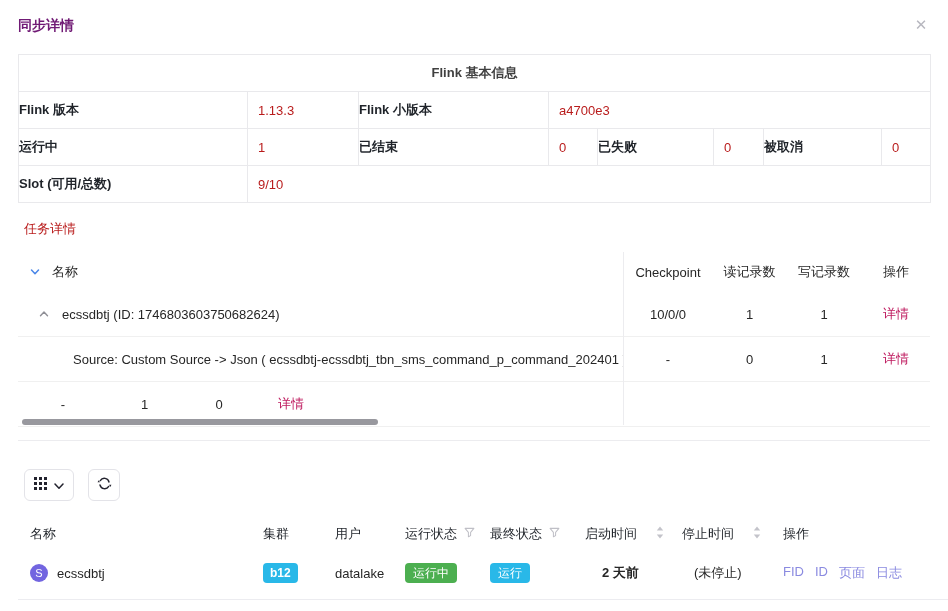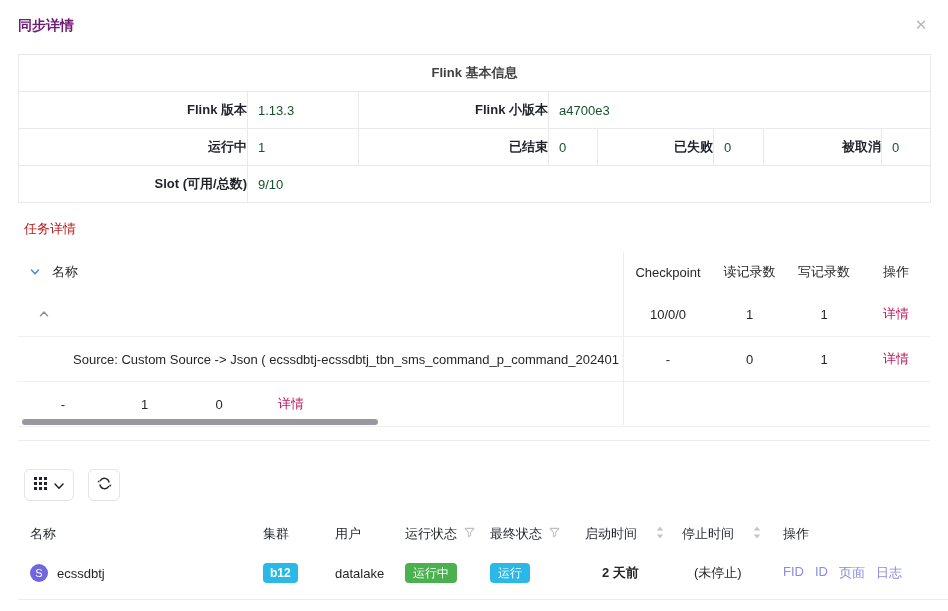--- a/index.html
+++ b/index.html
@@ -11,22 +11,22 @@
     position: relative;
     overflow: hidden;
   }
 
   
   .modal-title { position:absolute; left:18px; top:17px; font-size:14px; font-weight:600; color:#701a75; }
   .close-btn { position:absolute; right:16px; top:14px; width:22px; height:22px; display:flex; align-items:center; justify-content:center; cursor:pointer; color:#b7b7bf; font-size:15px; }
 
   
   .info-table { position:absolute; left:18px; top:54px; width:912px; border-collapse:collapse; table-layout:fixed; }
-  .info-table td { border:1px solid #e9e9ec; height:37px; font-size:13px; color:#14532d; overflow:hidden; white-space:nowrap; }
-  .info-table td.lbl { font-weight:700; text-align:right; color:#1f2329;margin-left:44px; }
+  .info-table td { border:1px solid #e9e9ec; height:37px; font-size:13px; color:#b91c1c; overflow:hidden; white-space:nowrap; }
+  .info-table td.lbl { font-weight:700; text-align:left; color:#1f2329;margin-left:44px; }
   .info-table td.val { text-align:left; padding-left:10px; }
   .info-table td.tbl-title { font-weight:700; text-align:center; font-size:13px; color:#404040; }
 
   
   .section-title { position:absolute; left:24px; top:220px; font-size:13px; color:#b91c1c; }
 
   .task-table { position:absolute; left:18px; top:252px; width:912px; height:189px; border-bottom:1px solid #ececef; }
   .task-vline { position:absolute; left:605px; top:0; width:1px; height:173px; background:#ececef; }
   .t-head { display:flex; align-items:center; height:40px; font-size:13px; color:#262626; }
   .t-row { display:flex; align-items:center; height:45px; font-size:13px; border-bottom:1px solid #f0f0f0; }
@@ -135,20 +135,21 @@
       <div class="c-ac">操作</div>
     </div>
 
     <div class="t-row">
       <div class="t-name pad-r1">
         <span class="expander">
           <svg width="12" height="12" viewBox="0 0 12 12">
               <polyline points="2.5,7.8 6,4 9.5,7.8" fill="none" stroke="#8f8f96" stroke-width="1.4" stroke-linecap="round" stroke-linejoin="round"></polyline>
             </svg>
         </span>
+        <span class="txt">ecssdbtj (ID: 1746803603750682624)</span>
       </div>
       <div class="c-cp">10/0/0</div>
       <div class="c-rd">1</div>
       <div class="c-wr">1</div>
       <div class="c-ac"><span class="detail-link">详情</span></div>
     </div>
 
     <div class="t-row">
       <div class="t-name pad-r2">
         <span class="txt">Source: Custom Source -&gt; Json ( ecssdbtj-ecssdbtj_tbn_sms_command_p_command_202401 ) -&gt; Rej</span>

